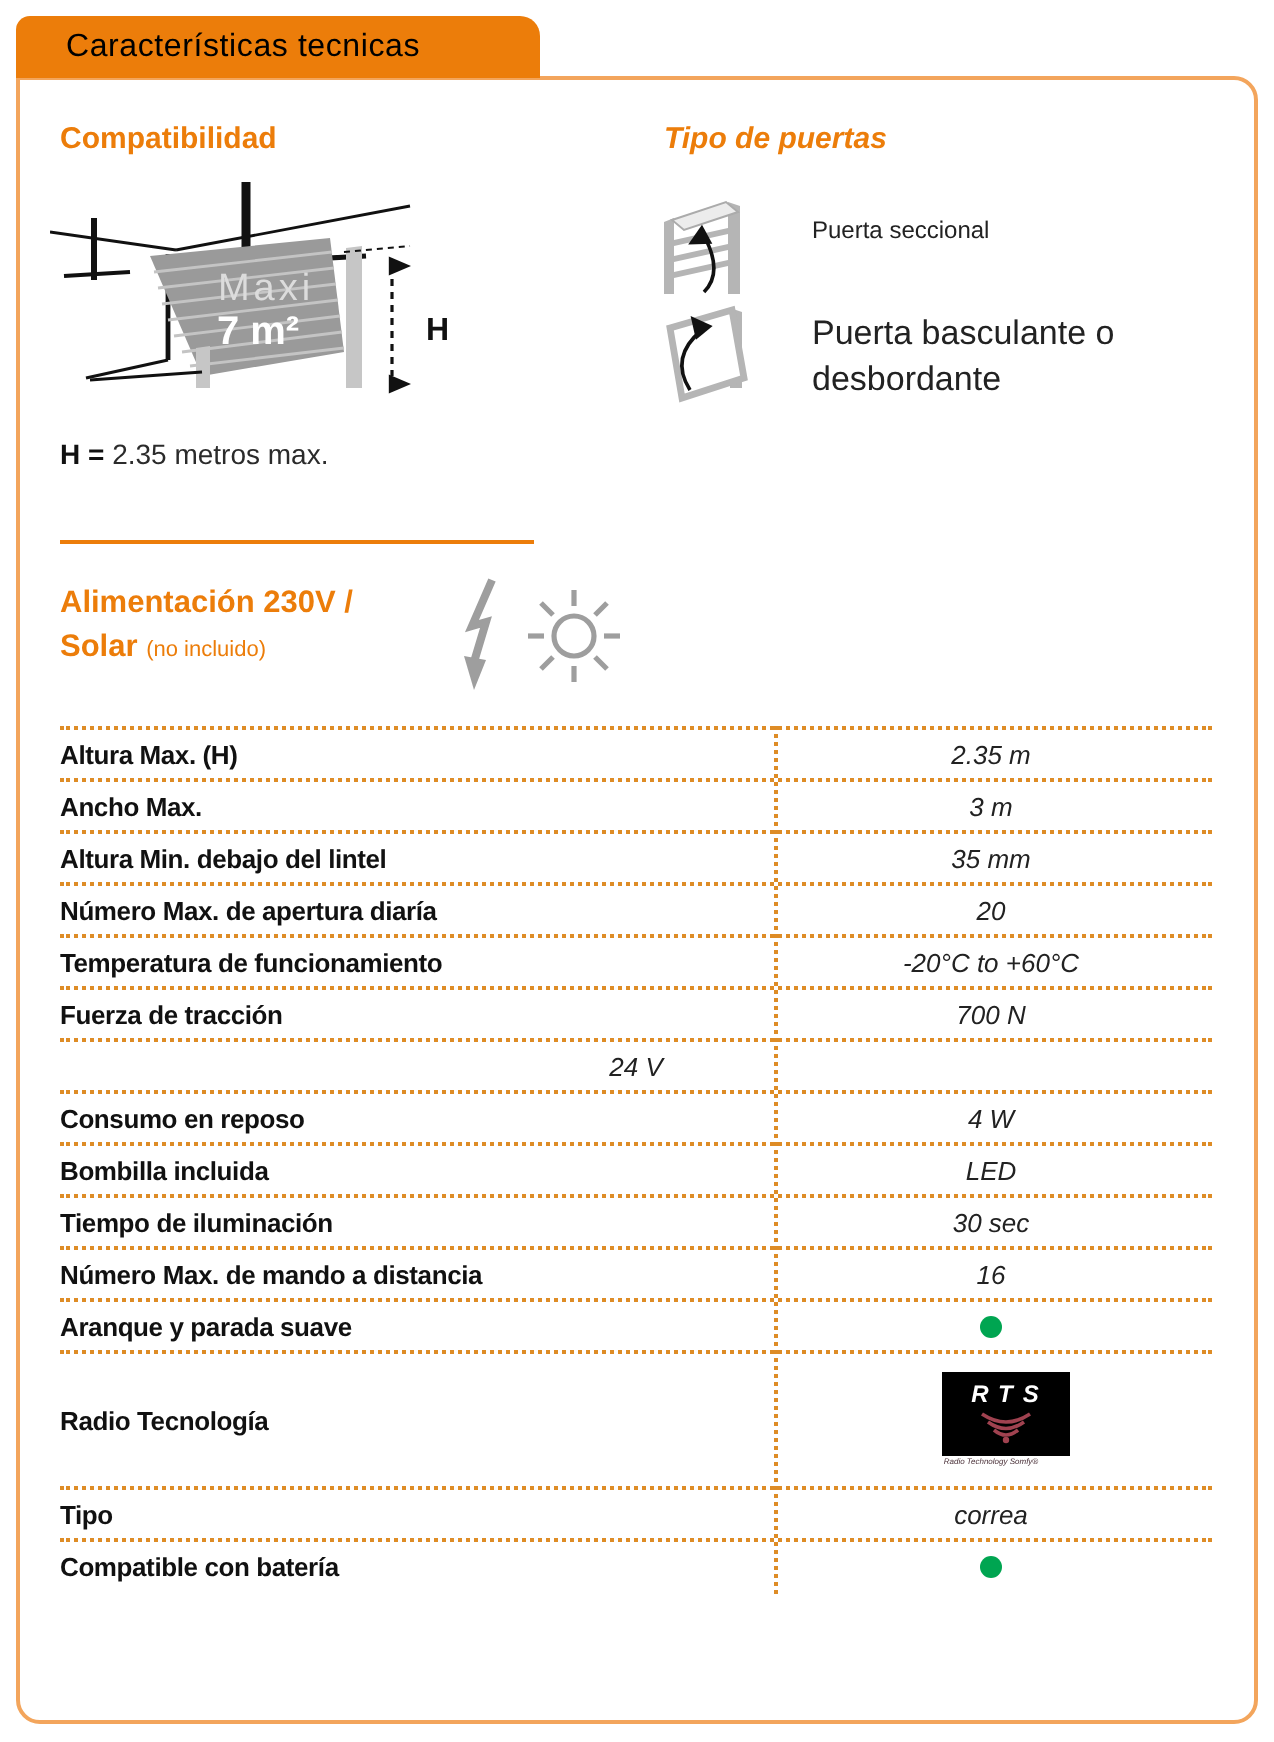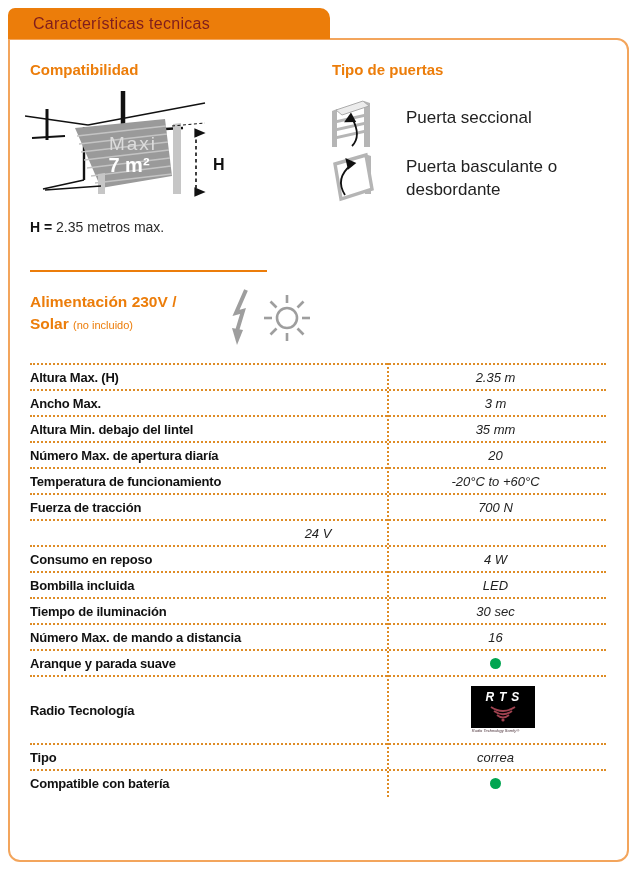--- a/index.html
+++ b/index.html
@@ -1,33 +1,33 @@
 <!DOCTYPE html>
 <html><head>
 <meta charset="utf-8">
 <style>
   html,body{margin:0;padding:0;background:#fff;}
   body{width:637px;height:871px;font-family:"Liberation Sans",sans-serif;color:#1a1a1a;position:relative;overflow:hidden;}
 
-  .tab{position:absolute;left:8px;top:8px;width:322px;height:31px;box-sizing:border-box;
-       background:#EC7D0A;border-radius:7px 10px 0 0;color:#7f1d1d;font-size:16px;
+  .tab{position:absolute;left:8px;top:8px;width:262px;height:31px;box-sizing:border-box;
+       background:#EC7D0A;border-radius:7px 10px 0 0;color:#000000;font-size:16px;
        line-height:31px;padding-left:25px;letter-spacing:.3px;}
   .panel{position:absolute;left:8px;top:38px;width:621px;height:824px;box-sizing:border-box;
        border:2px solid #F3A55C;border-radius:0 12px 12px 12px;background:#fff;}
 
   .sec-heading{position:absolute;color:#EC7D0A;font-weight:bold;font-size:15px;}
   #compat-heading{left:30px;top:61px;}
-  #doors-heading{left:332px;top:61px;}
+  #doors-heading{left:332px;top:61px;font-style:italic;}
 
   #garage-art{position:absolute;left:25px;top:90px;}
   #h-note{position:absolute;left:30px;top:219px;font-size:14px;color:#2b2b2b;}
   #h-note b{color:#111;}
 
   .door-row-icon{position:absolute;left:330px;}
-  #door-label-1{position:absolute;left:406px;top:108px;font-size:17px;color:#222;}
+  #door-label-1{position:absolute;left:406px;top:108px;font-size:12px;color:#222;}
   #door-label-2{position:absolute;left:406px;top:156px;font-size:17px;color:#222;width:185px;line-height:1.35;}
 
   #power-rule{position:absolute;left:30px;top:270px;width:237px;height:2px;background:#EC7D0A;}
   #power-heading{position:absolute;left:30px;top:291px;color:#EC7D0A;font-size:15.5px;font-weight:bold;line-height:1.4;}
   #power-heading .note{font-size:11px;font-weight:normal;}
   #bolt-icon{position:absolute;left:231px;top:287px;}
   #sun-icon{position:absolute;left:260px;top:291px;}
 
   #specs-table{position:absolute;left:30px;top:363px;width:576px;}
   .spec-row{display:flex;align-items:center;height:26px;border-top:2px dotted #DE8C26;box-sizing:border-box;}

